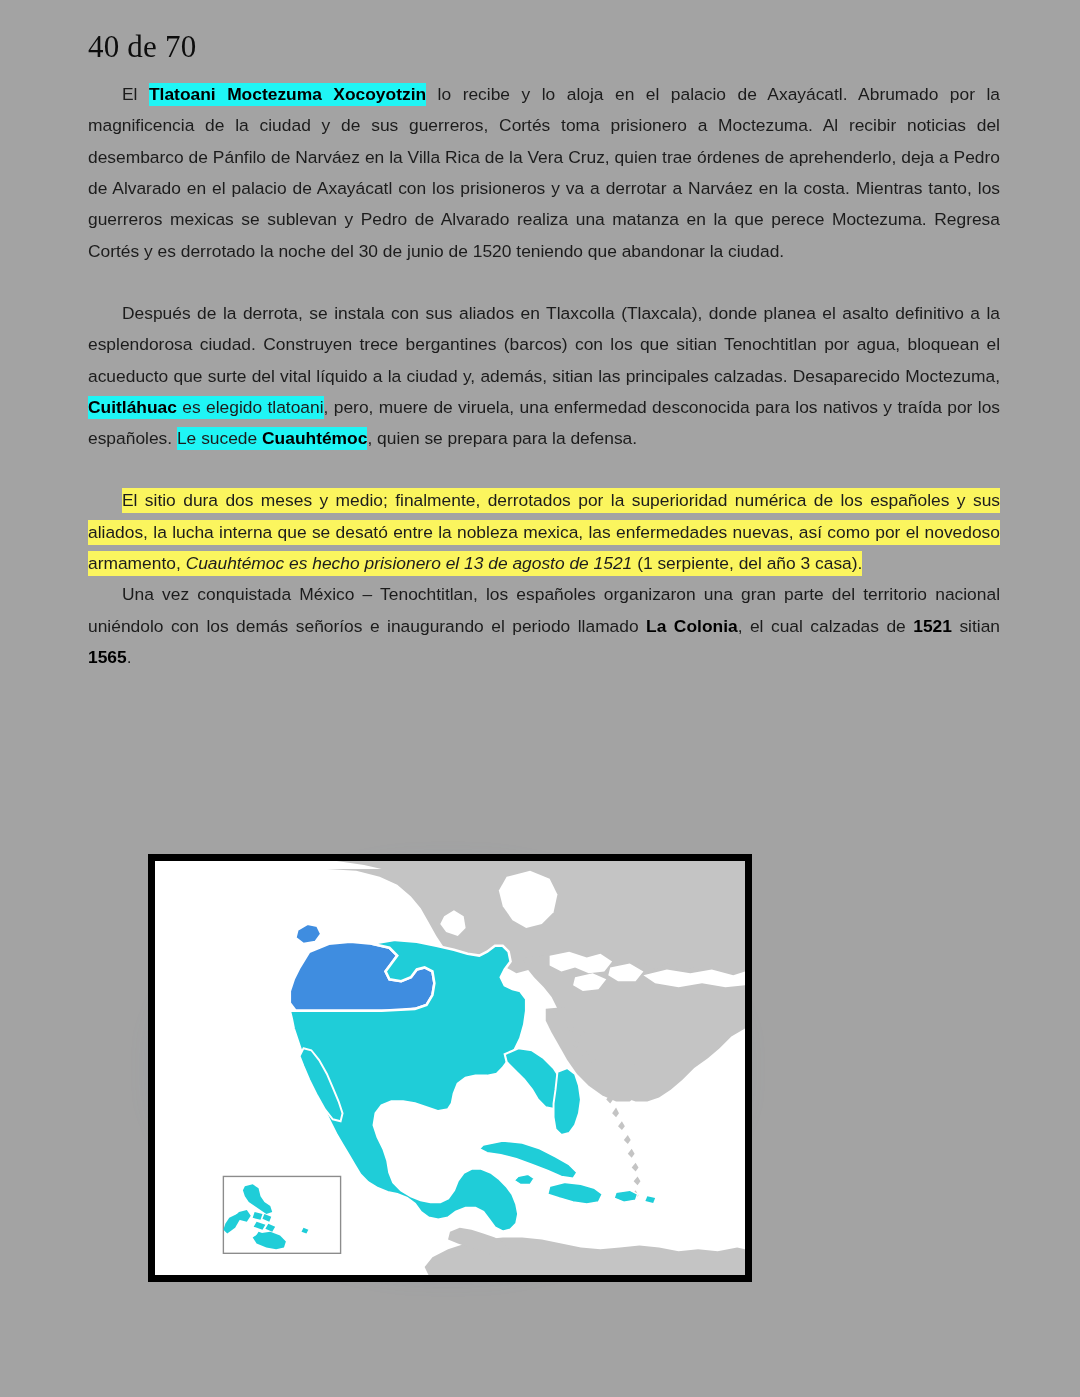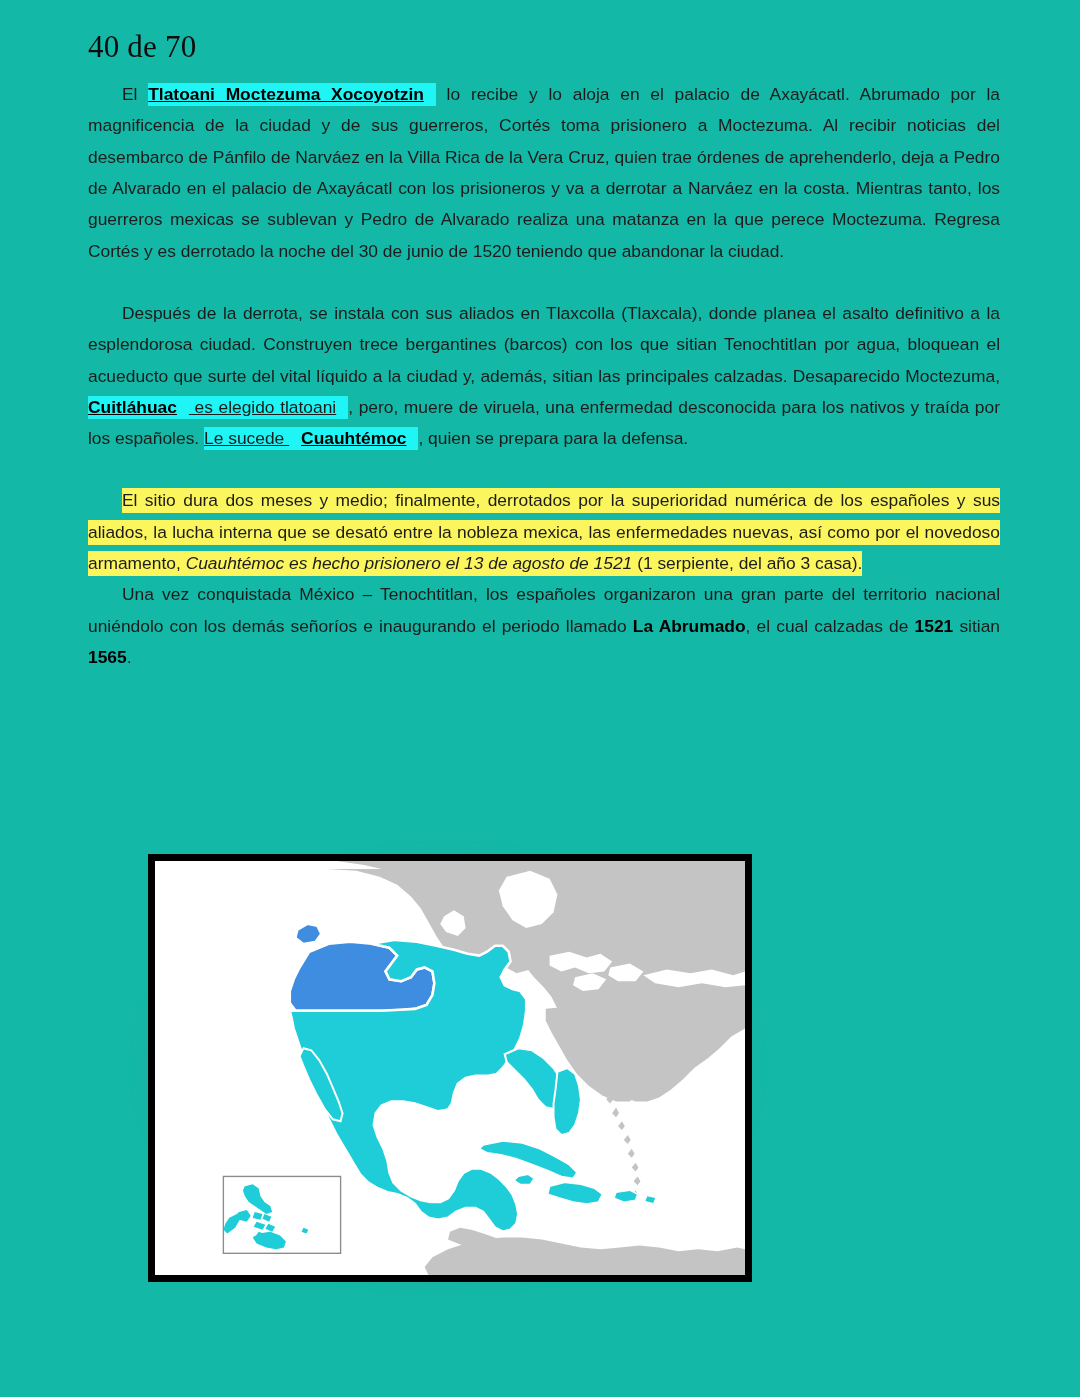--- a/index.html
+++ b/index.html
@@ -15,21 +15,21 @@
     font-family: "Liberation Sans", sans-serif;
     color: #1a1a1a;
     -webkit-font-smoothing: antialiased;
   }
 
   .page {
     position: absolute;
     left: 0; top: 0;
     width: 1080px;
     height: 1397px;
-    background: #14b8a6;
+    background: #a3a3a3;
   }
 
   .content {
     position: absolute;
     left: 88px;
     top: 28px;
     width: 912px;
   }
 
   
@@ -57,22 +57,21 @@
   .para.indent {
     text-indent: 34px;
   }
   .spacer-lg { height: 31px; }
 
   
   .hl-cyan {
     background-color: #1ff5f5;
     box-decoration-break: clone;
     -webkit-box-decoration-break: clone;
-    padding: 1px 12px 2px 0;
-    text-decoration: underline;
+    padding: 1px 0 2px 0;
   }
   .hl-yellow-block {
     background-color: #fbf55e;
     box-decoration-break: clone;
     -webkit-box-decoration-break: clone;
     padding: 2px 0 3px 0;
   }
   .b { font-weight: 700; color: #000000; }
   .iu {
     font-style: italic;
@@ -127,21 +126,21 @@
     <p class="para indent"><span>El </span><span class="hl-cyan b">Tlatoani Moctezuma Xocoyotzin</span><span> lo recibe y lo aloja en el palacio de Axayácatl. Abrumado por la magnificencia de la ciudad y de sus guerreros, Cortés toma prisionero a Moctezuma. Al recibir noticias del desembarco de Pánfilo de Narváez en la Villa Rica de la Vera Cruz, quien trae órdenes de aprehenderlo, deja a Pedro de Alvarado en el palacio de Axayácatl con los prisioneros y va a derrotar a Narváez en la costa. Mientras tanto, los guerreros mexicas se sublevan y Pedro de Alvarado realiza una matanza en la que perece Moctezuma. Regresa Cortés y es derrotado la noche del 30 de junio de 1520 teniendo que abandonar la ciudad.</span></p>
 
     <div class="spacer-lg"></div>
 
     <p class="para indent"><span>Después de la derrota, se instala con sus aliados en Tlaxcolla (Tlaxcala), donde planea el asalto definitivo a la esplendorosa ciudad. Construyen trece bergantines (barcos) con los que sitian Tenochtitlan por agua, bloquean el acueducto que surte del vital líquido a la ciudad y, además, sitian las principales calzadas. Desaparecido Moctezuma, </span><span class="hl-cyan b">Cuitláhuac</span><span class="hl-cyan"> es elegido tlatoani</span><span>, pero, muere de viruela, una enfermedad desconocida para los nativos y traída por los españoles. </span><span class="hl-cyan">Le sucede </span><span class="hl-cyan b">Cuauhtémoc</span><span>, quien se prepara para la defensa.</span></p>
 
     <div class="spacer-lg"></div>
 
     <p class="para indent"><span class="hl-yellow-block">El sitio dura dos meses y medio; finalmente, derrotados por la superioridad numérica de los españoles y sus aliados, la lucha interna que se desató entre la nobleza mexica, las enfermedades nuevas, así como por el novedoso armamento, </span><span class="hl-yellow-block iu">Cuauhtémoc es hecho prisionero el 13 de agosto de 1521</span><span class="hl-yellow-block"> (1 serpiente, del año 3 casa).</span></p>
 
-    <p class="para indent"><span>Una vez conquistada México – Tenochtitlan, los españoles organizaron una gran parte del territorio nacional uniéndolo con los demás señoríos e inaugurando el periodo llamado </span><span class="b">La Abrumado</span><span>, el cual calzadas de </span><span class="b">1521</span><span> sitian </span><span class="b">1565</span><span>.</span></p>
+    <p class="para indent"><span>Una vez conquistada México – Tenochtitlan, los españoles organizaron una gran parte del territorio nacional uniéndolo con los demás señoríos e inaugurando el periodo llamado </span><span class="b">La Colonia</span><span>, el cual calzadas de </span><span class="b">1521</span><span> sitian </span><span class="b">1565</span><span>.</span></p>
 
 
   </div>
 
   <figure class="figure">
     <div class="fig-glow"></div>
     <div class="fig-frame">
       <div class="map-stage">
         <svg viewBox="0 0 604 420" preserveAspectRatio="none">
           <rect x="0" y="0" width="604" height="420" fill="#ffffff"></rect>

